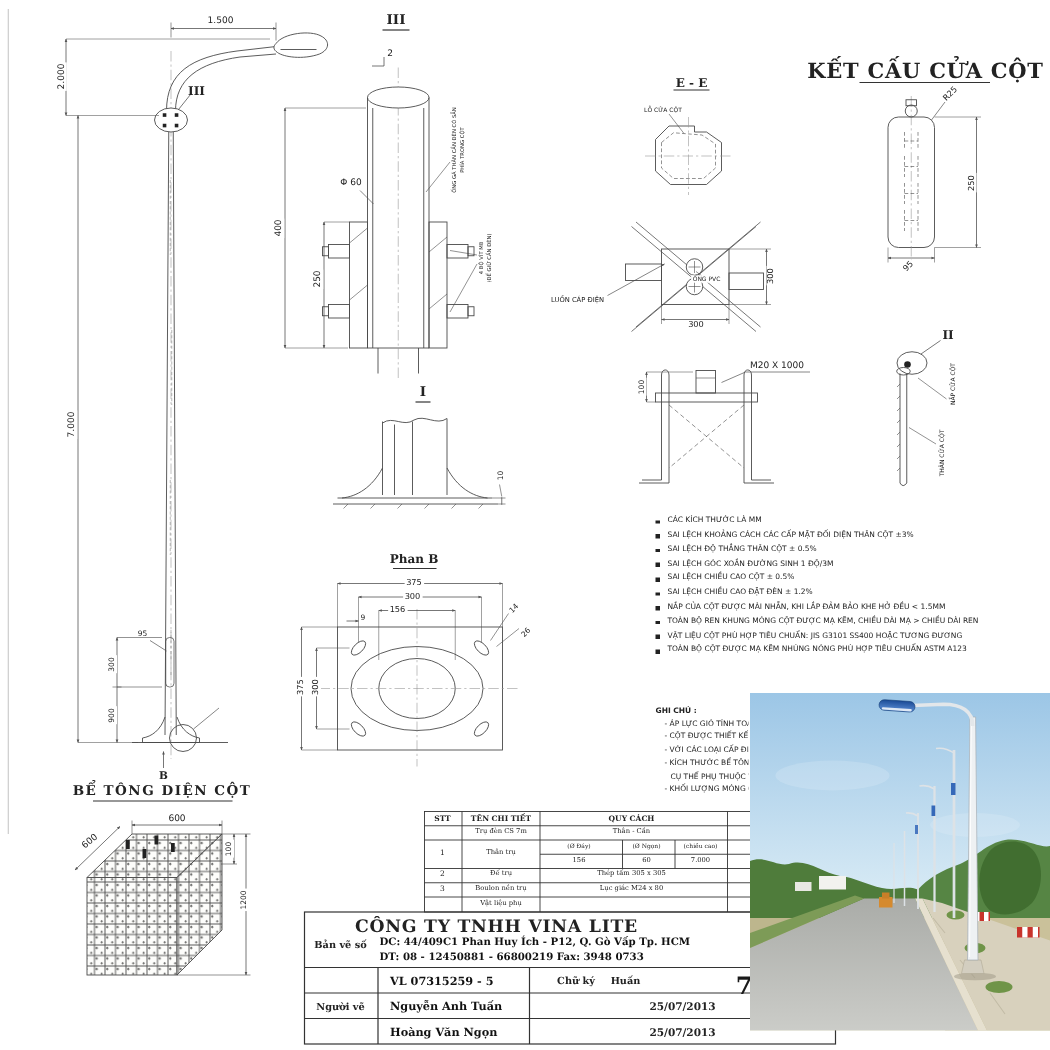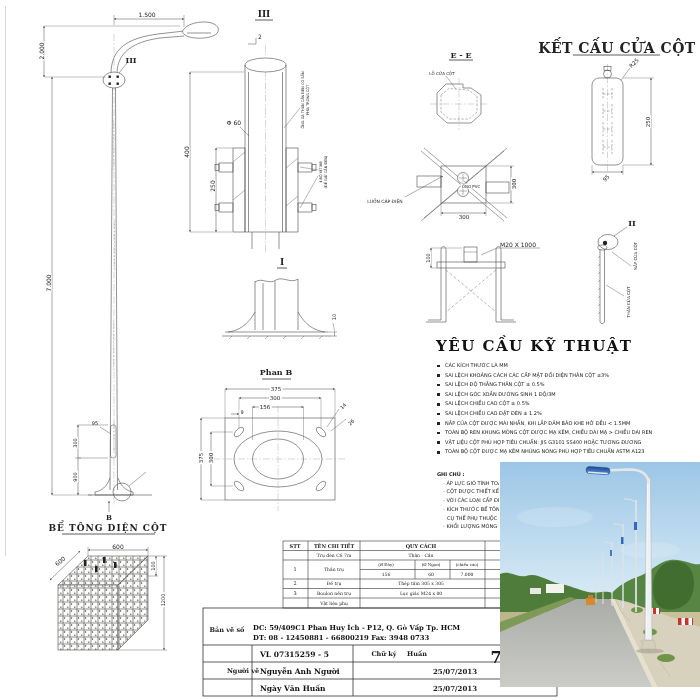--- a/index.html
+++ b/index.html
@@ -294,21 +294,20 @@
 <div class="lb ser s10" style="left:617px;top:48px;letter-spacing:0.5px">KẾT CẤU CỬA CỘT</div>
 <div class="lb d45 s55" style="left:634px;top:63px">R25</div>
 <div class="lb v s55 bg" style="left:648px;top:122px">250</div>
 <div class="lb d45 s55 bg" style="left:606px;top:178px">95</div>
 
 <div class="lb ser s8" style="left:632px;top:223px">II</div>
 <div class="lb v s4" style="left:635px;top:256px">NẮP CỬA CỘT</div>
 <div class="lb v s4" style="left:628px;top:302px">THÂN CỬA CỘT</div>
 
 <div id="reqs">
-  <div class="ttl">YÊU CẦU KỸ THUẬT</div>
   <ul>
     <li>CÁC KÍCH THƯỚC LÀ MM</li>
     <li>SAI LỆCH KHOẢNG CÁCH CÁC CẤP MẶT ĐỐI DIỆN THÂN CỘT  ±3%</li>
     <li>SAI LỆCH ĐỘ THẲNG THÂN CỘT  ± 0.5%</li>
     <li>SAI LỆCH GÓC XOẮN ĐƯỜNG SINH  1 ĐỘ/3M</li>
     <li>SAI LỆCH CHIỀU CAO CỘT  ± 0.5%</li>
     <li>SAI LỆCH CHIỀU CAO ĐẶT ĐÈN  ± 1.2%</li>
     <li>NẮP CỦA CỘT ĐƯỢC MÀI NHẴN, KHI LẮP ĐẢM BẢO KHE HỞ ĐỀU &lt; 1.5MM</li>
     <li>TOÀN BỘ REN KHUNG MÓNG CỘT ĐƯỢC MẠ KẼM, CHIỀU DÀI MẠ &gt; CHIỀU DÀI REN</li>
     <li>VẬT LIỆU CỘT PHÙ HỢP TIÊU CHUẨN: JIS G3101 SS400 HOẶC TƯƠNG ĐƯƠNG</li>
@@ -340,30 +339,31 @@
 <div class="lb ser s45" style="left:431px;top:574px;font-weight:normal">60</div>
 <div class="lb ser s45" style="left:467px;top:574px;font-weight:normal">7.000</div>
 <div class="lb ser s5" style="left:295px;top:583px;font-weight:normal">2</div>
 <div class="lb ser s45" style="left:334px;top:583px;font-weight:normal">Đế trụ</div>
 <div class="lb ser s45" style="left:421px;top:583px;font-weight:normal">Thép tấm 305 x 305</div>
 <div class="lb ser s5" style="left:295px;top:593px;font-weight:normal">3</div>
 <div class="lb ser s45" style="left:334px;top:593px;font-weight:normal">Boulon nền trụ</div>
 <div class="lb ser s45" style="left:421px;top:593px;font-weight:normal">Lục giác M24 x 80</div>
 <div class="lb ser s45" style="left:334px;top:603px;font-weight:normal">Vật liệu phụ</div>
 
-<div class="la ser" style="left:253px;top:628px;font-size:6.8px">DC: 59/409C1 Phan Huy Ích - P12, Q. Gò Vấp Tp. HCM</div>
+<div class="lb ser" style="left:331px;top:617px;font-size:11.5px;letter-spacing:0.5px">CÔNG TY TNHH VINA LITE</div>
+<div class="la ser" style="left:253px;top:628px;font-size:6.8px">DC: 44/409C1 Phan Huy Ích - P12, Q. Gò Vấp Tp. HCM</div>
 <div class="la ser" style="left:253px;top:638px;font-size:6.8px">DT: 08 - 12450881 - 66800219   Fax: 3948 0733</div>
 <div class="lb ser s65" style="left:227px;top:630px">Bản vẽ số</div>
 <div class="la ser s75" style="left:260px;top:653.5px">VL 07315259 - 5</div>
 <div class="lb ser s65" style="left:384px;top:653.5px">Chữ ký</div>
 <div class="lb ser s65" style="left:417px;top:653.5px">Huấn</div>
-<div class="lb ser s65" style="left:243px;top:670.5px">Người vẽ</div>
-<div class="la ser s75" style="left:260px;top:670.5px">Nguyễn Anh Người</div>
+<div class="lb ser s65" style="left:227px;top:670.5px">Người vẽ</div>
+<div class="la ser s75" style="left:260px;top:670.5px">Nguyễn Anh Tuấn</div>
 <div class="lb ser s7" style="left:455px;top:670.5px">25/07/2013</div>
-<div class="la ser s75" style="left:260px;top:687.5px">Ngày Văn Huấn</div>
+<div class="la ser s75" style="left:260px;top:687.5px">Hoàng Văn Ngọn</div>
 <div class="lb ser s7" style="left:455px;top:687.5px">25/07/2013</div>
 <div id="pg7">7</div>
 
 <svg class="photo" style="left:500px;top:462px" width="200" height="225" viewBox="0 0 200 225">
   <defs>
     <linearGradient id="sky" x1="0" y1="0" x2="0" y2="1">
       <stop offset="0" stop-color="#9cc6e6"></stop>
       <stop offset="1" stop-color="#dcedf6"></stop>
     </linearGradient>
     <linearGradient id="lampg" x1="0" y1="0" x2="0" y2="1">

